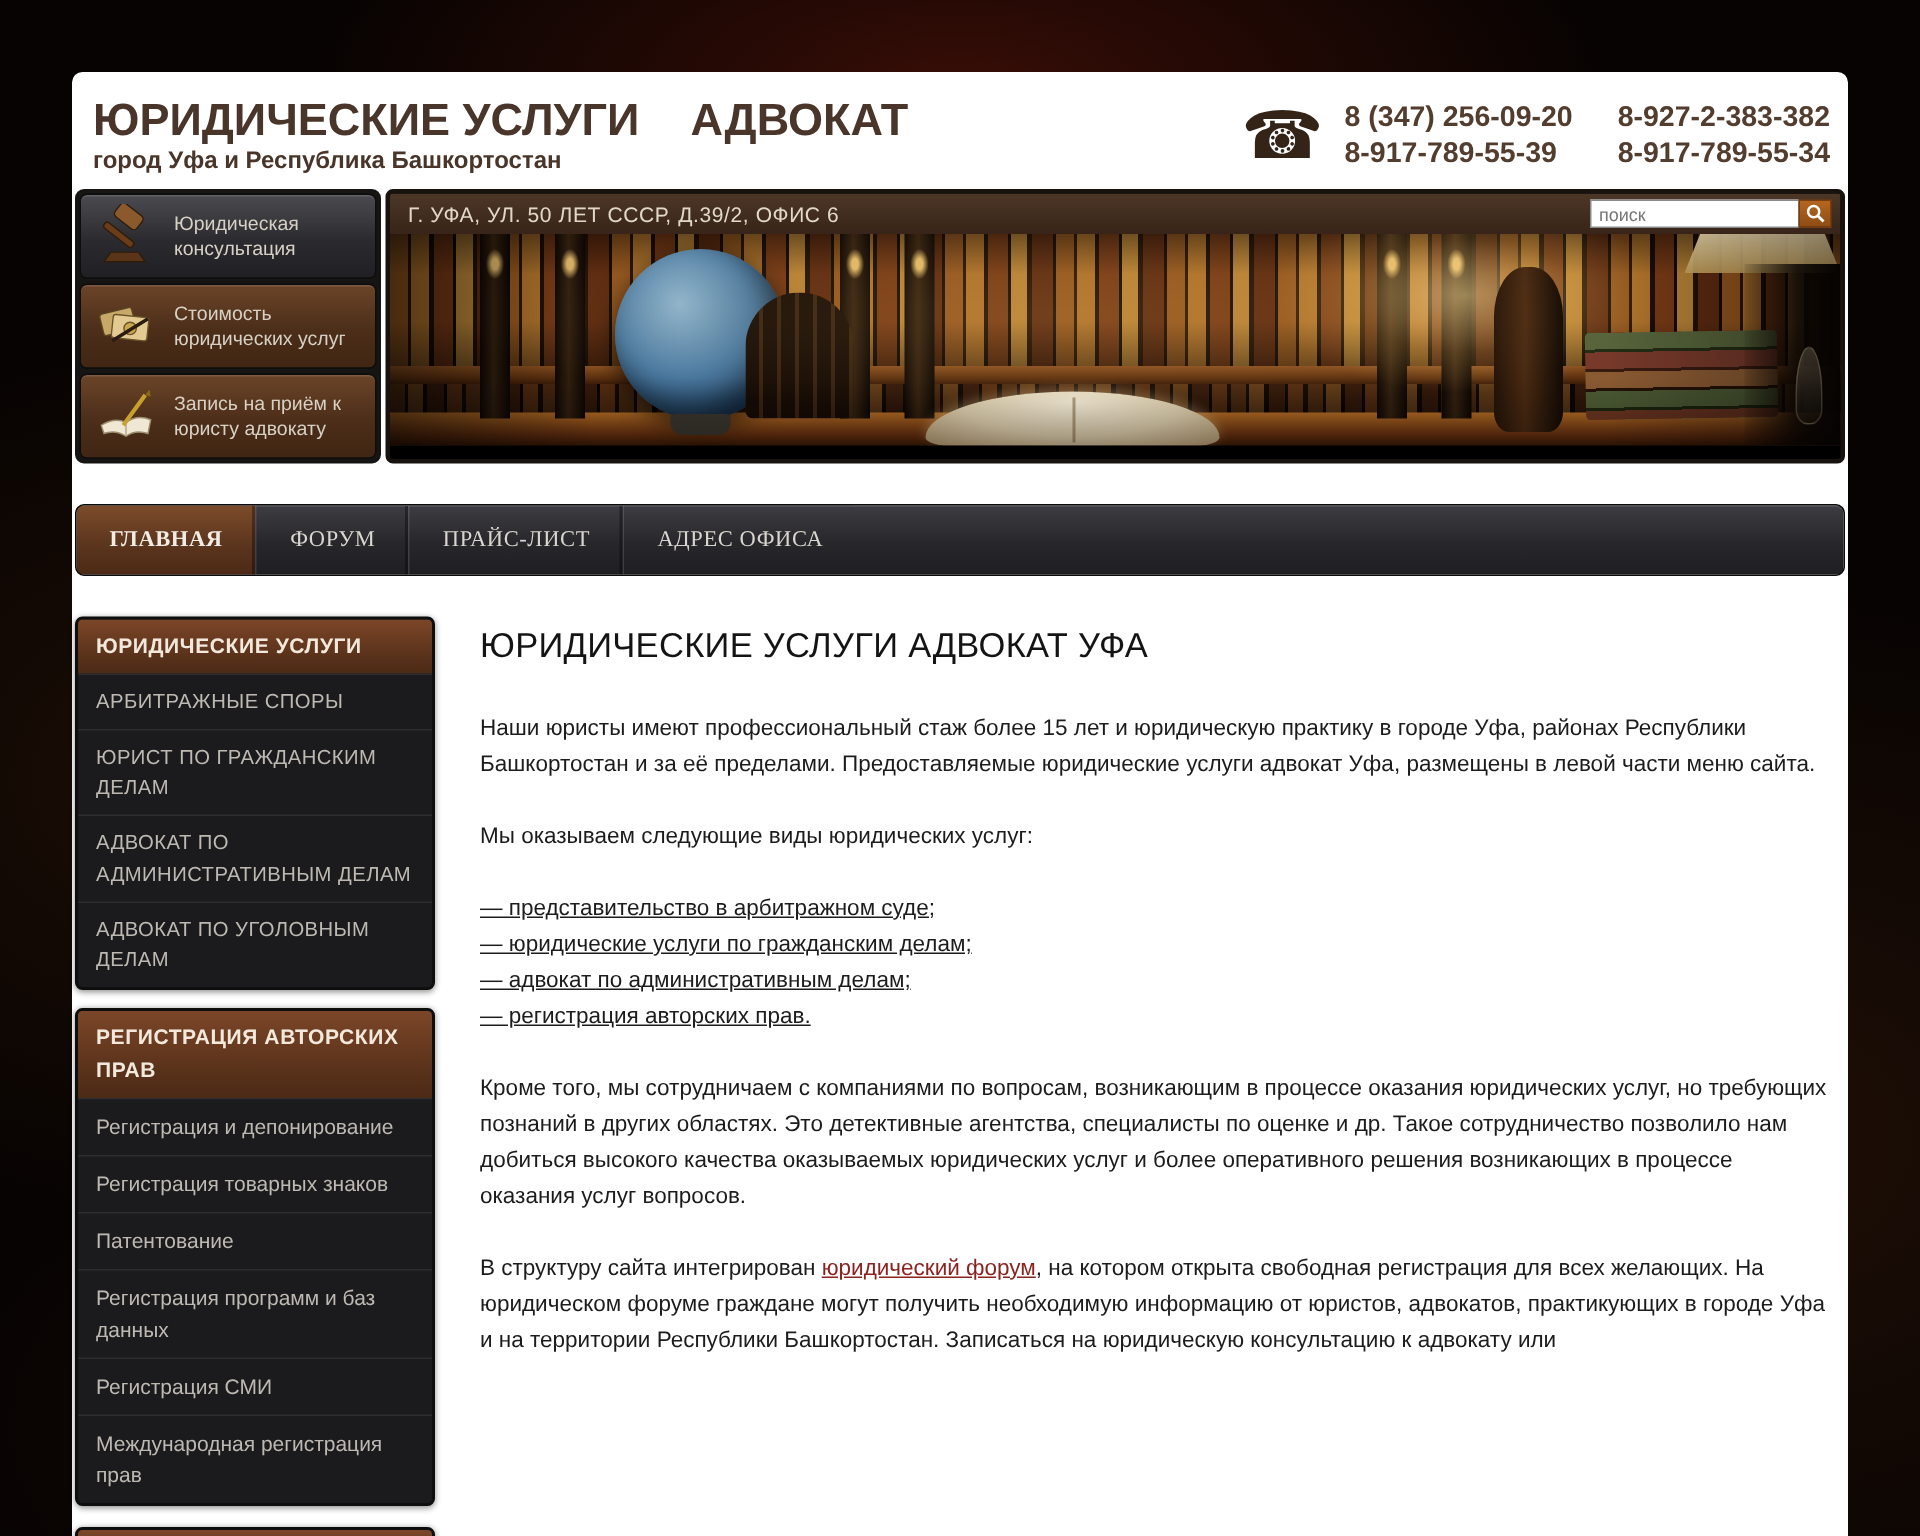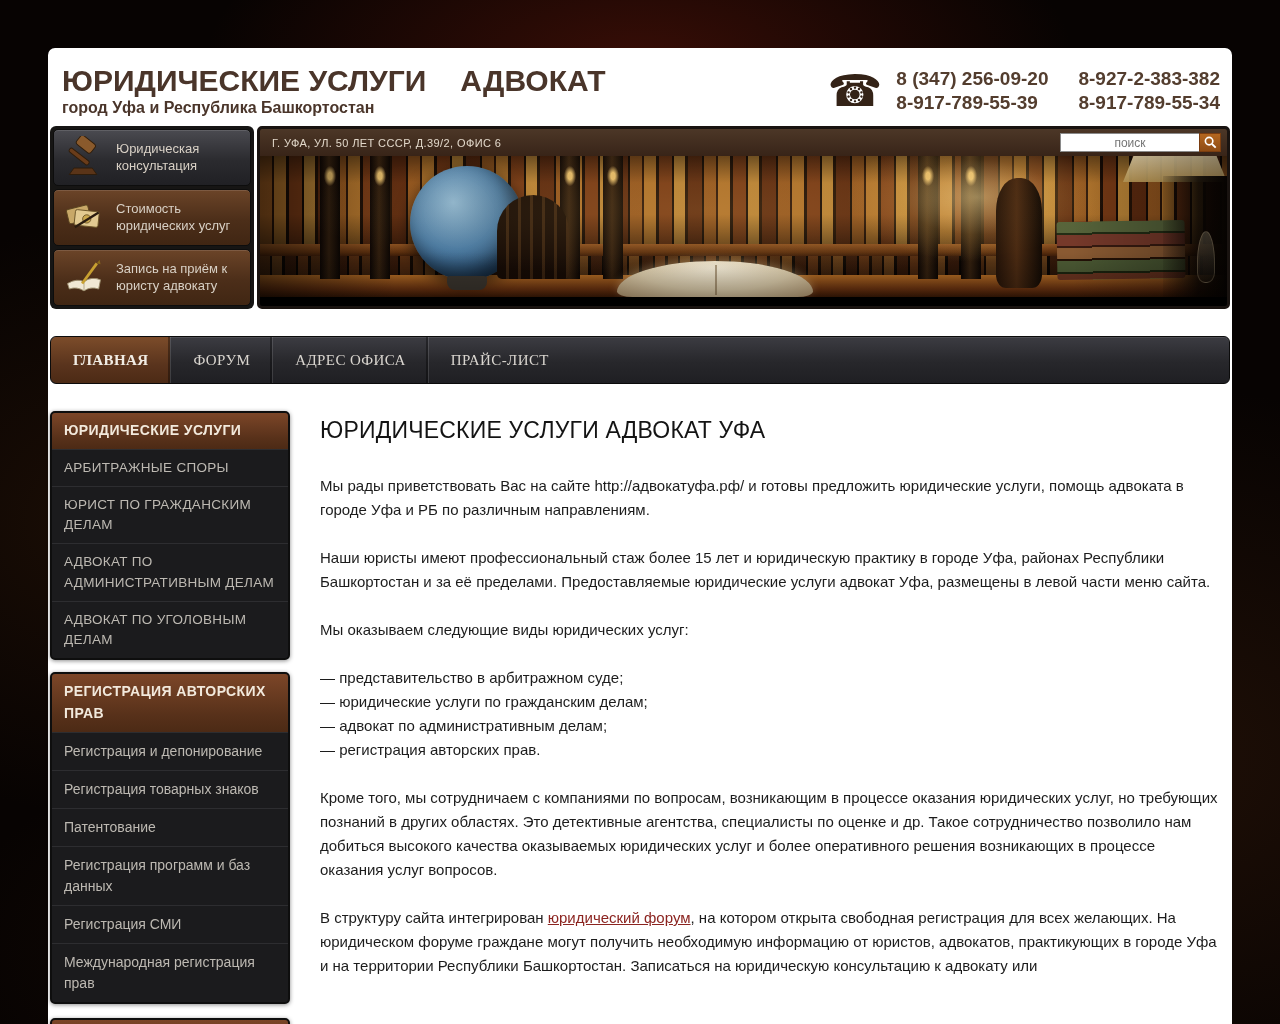--- a/index.html
+++ b/index.html
@@ -30,24 +30,24 @@
     display:flex;flex-direction:column;gap:3px;flex:none;}
   .qbtn{height:55px;border-radius:5px;border:1px solid #0d0d0d;display:flex;align-items:center;gap:10px;
     padding:0 8px;cursor:pointer;box-shadow:inset 0 1px 0 rgba(255,255,255,0.12);}
   .qbtn.dark{background:linear-gradient(180deg,#4a4a50 0%,#2b2b2f 55%,#202024 100%);}
   .qbtn.brown{background:linear-gradient(180deg,#6b4428 0%,#4c2e19 55%,#402613 100%);}
   .qbtn .qicon{width:44px;height:44px;flex:none;}
   .qbtn .qlabel{font-size:13px;color:#d8d0c5;line-height:1.25;}
   .banner-frame{flex:1;border:3px solid #191310;border-radius:5px;overflow:hidden;background:#000;}
   .address-bar{height:27px;background:linear-gradient(180deg,#4c3727 0%,#382418 100%);
     display:flex;align-items:center;justify-content:space-between;padding:0 6px 0 12px;}
-  .address-text{font-size:11px;color:#e2d8ca;letter-spacing:0.4px;}
+  .address-text{font-size:14px;color:#e2d8ca;letter-spacing:0.4px;}
   .searchbox{display:flex;align-items:center;}
   .searchbox input{width:128px;height:17px;border:1px solid #8a8a8a;border-right:none;font-size:12px;
-    padding:0 5px;color:#444;outline:none;font-family:"Liberation Sans",sans-serif;text-align:center;}
+    padding:0 5px;color:#444;outline:none;font-family:"Liberation Sans",sans-serif;}
   .search-btn{width:22px;height:19px;border:1px solid #7a3d10;background:linear-gradient(180deg,#b3661f,#8f4c14);
     display:flex;align-items:center;justify-content:center;cursor:pointer;padding:0;}
   
   .banner{position:relative;height:141px;background:#1a0e06;overflow:hidden;}
   .bnr-books-top{position:absolute;left:0;right:0;top:0;height:90px;background:
     linear-gradient(180deg, rgba(0,0,0,0.45), rgba(0,0,0,0.05) 30%, rgba(0,0,0,0.05) 65%, rgba(0,0,0,0.45)),
     repeating-linear-gradient(90deg,
       #9a5a20 0 12px,#2a1408 12px 14px,#b5762c 14px 26px,#1c0e06 26px 29px,
       #7c3c16 29px 42px,#140a04 42px 44px,#c08838 44px 55px,#241206 55px 58px,
       #612c10 58px 72px,#160b05 72px 74px);}
@@ -117,21 +117,21 @@
   .menu-box:nth-child(2){margin-bottom:14px;}
   .menu-head{background:linear-gradient(180deg,#7c4628 0%,#58311a 70%,#4c2a15 100%);
     padding:7px 12px;font-size:14px;font-weight:bold;color:#f2e9dc;letter-spacing:0.4px;line-height:1.55;}
   .menu-list{list-style:none;margin:0;padding:0;}
   .menu-list li{padding:8px 12px;font-size:14px;color:#bdb9b2;line-height:1.5;cursor:pointer;
     border-top:1px solid #2d2d30;}
   .menu-list.caps li{font-size:13.5px;letter-spacing:0.3px;}
   .content{flex:1;margin-left:30px;padding-right:12px;color:#1c1c1c;}
   .content h2{font-size:23px;font-weight:normal;color:#141414;margin:6px 0 30px;letter-spacing:0.2px;}
   .content p{font-size:15px;line-height:1.6;margin:0 0 24px;}
-  .content .svc-list{margin:0 0 24px;}
+  .content .svc-list{margin:0 0 24px;text-decoration:underline;}
   .content .svc-list div{font-size:15px;line-height:1.6;}
   .content a{color:#8b2420;text-decoration:underline;cursor:pointer;}
 </style>
 </head>
 <body>
 
 <div class="container">
 
   <div class="site-header">
     <div class="title-wrap">
@@ -218,22 +218,22 @@
         <div class="bnr-cabinet"></div>
         <div class="bnr-glass"></div>
         <div class="bnr-vignette"></div>
       </div>
     </div>
   </div>
 
   <div class="main-nav">
     <div class="nav-item active">ГЛАВНАЯ</div>
     <div class="nav-item">ФОРУМ</div>
+    <div class="nav-item">ПРАЙС-ЛИСТ</div>
     <div class="nav-item">АДРЕС ОФИСА</div>
-    <div class="nav-item">ПРАЙС-ЛИСТ</div>
   </div>
 
   <div class="main-row">
     <div class="sidebar">
 
       <div class="menu-box">
         <div class="menu-head">ЮРИДИЧЕСКИЕ УСЛУГИ</div>
         <ul class="menu-list caps">
           <li>АРБИТРАЖНЫЕ СПОРЫ</li>
           <li>ЮРИСТ ПО ГРАЖДАНСКИМ ДЕЛАМ</li>
@@ -256,21 +256,20 @@
 
       <div class="menu-box">
         <div class="menu-head">ПОЛЕЗНАЯ ИНФОРМАЦИЯ</div>
 
       </div>
 
     </div>
 
     <div class="content">
       <h2>ЮРИДИЧЕСКИЕ УСЛУГИ АДВОКАТ УФА</h2>
-      <p>Мы рады приветствовать Вас на сайте http://адвокатуфа.рф/ и готовы предложить юридические услуги, помощь адвоката в городе Уфа и РБ по различным направлениям.</p>
       <p>Наши юристы имеют профессиональный стаж более 15 лет и юридическую практику в городе Уфа, районах Республики Башкортостан и за её пределами. Предоставляемые юридические услуги адвокат Уфа, размещены в левой части меню сайта.</p>
       <p>Мы оказываем следующие виды юридических услуг:</p>
       <div class="svc-list">
         <div>— представительство в арбитражном суде;</div>
         <div>— юридические услуги по гражданским делам;</div>
         <div>— адвокат по административным делам;</div>
         <div>— регистрация авторских прав.</div>
       </div>
       <p>Кроме того, мы сотрудничаем с компаниями по вопросам, возникающим в процессе оказания юридических услуг, но требующих познаний в других областях. Это детективные агентства, специалисты по оценке и др. Такое сотрудничество позволило нам добиться высокого качества оказываемых юридических услуг и более оперативного решения возникающих в процессе оказания услуг вопросов.</p>
       <p><span>В структуру сайта интегрирован </span><a>юридический форум</a><span>, на котором открыта свободная регистрация для всех желающих. На юридическом форуме граждане могут получить необходимую информацию от юристов, адвокатов, практикующих в городе Уфа и на территории Республики Башкортостан. Записаться на юридическую консультацию к адвокату или</span></p>

